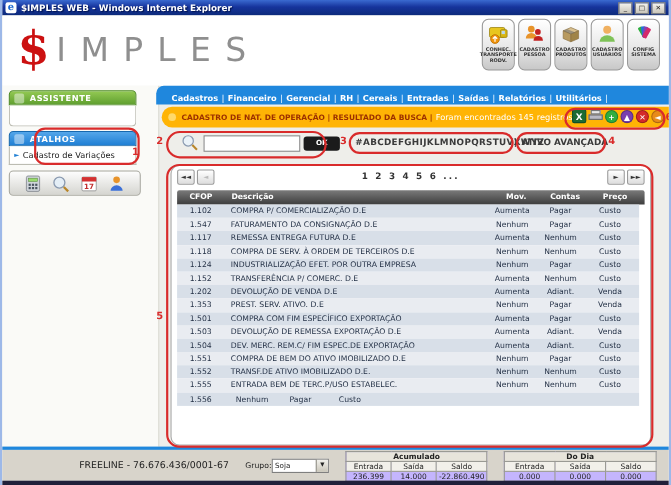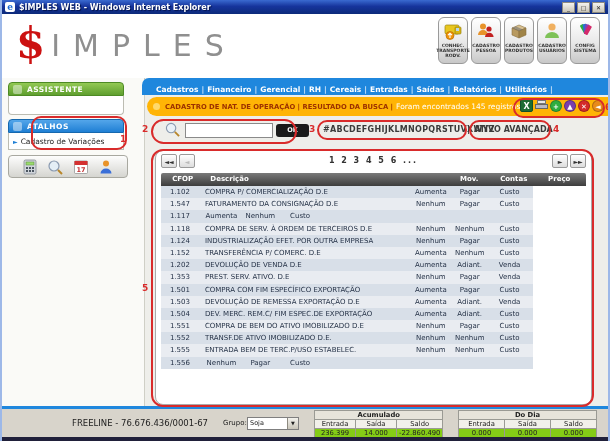--- a/index.html
+++ b/index.html
@@ -97,39 +97,39 @@
   .navbtn { width:16px; height:14px; border:1px solid #9a9a9a; background:linear-gradient(180deg,#fff,#ddd);
             font-size:6px; line-height:13px; text-align:center; color:#333; border-radius:2px; cursor:pointer; }
   .navbtn.dis { color:#bbb; }
   .nav-left { position:absolute; left:5px; top:3px; display:flex; gap:2px; }
   .nav-right { position:absolute; right:5px; top:3px; display:flex; gap:2px; }
   .pages { position:absolute; left:0; right:0; top:5px; text-align:center; font-size:8px; font-weight:bold;
            color:#333; letter-spacing:2px; cursor:pointer; }
   .thead { position:absolute; left:5px; top:22px; width:425px; height:13px;
            background:linear-gradient(180deg,#7a7a7a,#3d3d3d); display:flex; border-radius:2px 2px 0 0; }
   .thead .hc { color:#fff; font-size:7px; font-weight:bold; line-height:13px; text-align:center; }
-  .tbody { position:absolute; left:5px; top:35px; width:372px; }
+  .tbody { position:absolute; left:5px; top:35px; width:420px; }
   .trow { display:flex; height:12.2px; cursor:pointer; }
   .trow.odd { background:#d8dfe8; } .trow.even { background:#e9ecf1; }
   .trow .tc { font-size:7px; color:#253247; line-height:12.2px; text-align:center;
               white-space:nowrap; overflow:hidden; }
   .col0 { width:10.2%; } .col1 { width:56.3%; text-align:left !important; padding-left:6px; }
   .col2 { width:12.1%; } .col3 { width:8.8%; } .col4 { width:12.6%; }
 
   
   .blueline { position:absolute; left:0; top:406px; width:100%; height:3px; background:#1f87dd; }
   .footer { position:absolute; left:0; top:409px; width:100%; height:28px; background:#d8d4cb; }
   .company { position:absolute; left:70px; top:9px; width:200px; font-size:8.5px; color:#222; }
   .grupo-lbl { position:absolute; left:221px; top:10px; font-size:7px; color:#222; }
   .grupo-sel { position:absolute; left:245px; top:8px; width:52px; height:13px; background:#fff;
                border:1px solid #7f7f7f; display:flex; cursor:pointer; }
   .grupo-sel .val { flex:1; font-size:6.5px; line-height:11px; padding-left:2px; color:#222; }
   .grupo-sel .drop { width:11px; background:linear-gradient(180deg,#f2f1ec,#c9c5b9); border-left:1px solid #8d8a80;
                      font-size:5px; text-align:center; line-height:11px; color:#222; }
-  .minitable { position:absolute; top:1px; border-collapse:collapse; background:#84cc16; }
+  .minitable { position:absolute; top:1px; border-collapse:collapse; background:#c4b5fd; }
   .minitable td { border:1px solid #9a9a94; font-size:6.8px; text-align:center; padding:0 2px;
                   height:8px; line-height:8px; color:#222; }
   .minitable .title td { font-weight:bold; background:#e7e4db; }
   .minitable .hrow td { background:#f2f0ea; }
   .mt-acum { left:312px; } .mt-acum td { min-width:41px; }
   .mt-dia { left:456px; } .mt-dia td { min-width:46px; }
   .darkstrip { position:absolute; left:0; top:437px; width:100%; height:4px; background:#20203a; }
 
   
   .ann { position:absolute; border:2px solid #d92b2b; pointer-events:none; }
@@ -310,20 +310,21 @@
         </div>
         <div class="trow even">
           <div class="tc col0">1.547</div>
           <div class="tc col1">FATURAMENTO DA CONSIGNAÇÃO D.E</div>
           <div class="tc col2">Nenhum</div>
           <div class="tc col3">Pagar</div>
           <div class="tc col4">Custo</div>
         </div>
         <div class="trow odd">
           <div class="tc col0">1.117</div>
+          <div class="tc col1">REMESSA ENTREGA FUTURA D.E</div>
           <div class="tc col2">Aumenta</div>
           <div class="tc col3">Nenhum</div>
           <div class="tc col4">Custo</div>
         </div>
         <div class="trow even">
           <div class="tc col0">1.118</div>
           <div class="tc col1">COMPRA DE SERV. À ORDEM DE TERCEIROS D.E</div>
           <div class="tc col2">Nenhum</div>
           <div class="tc col3">Nenhum</div>
           <div class="tc col4">Custo</div>

